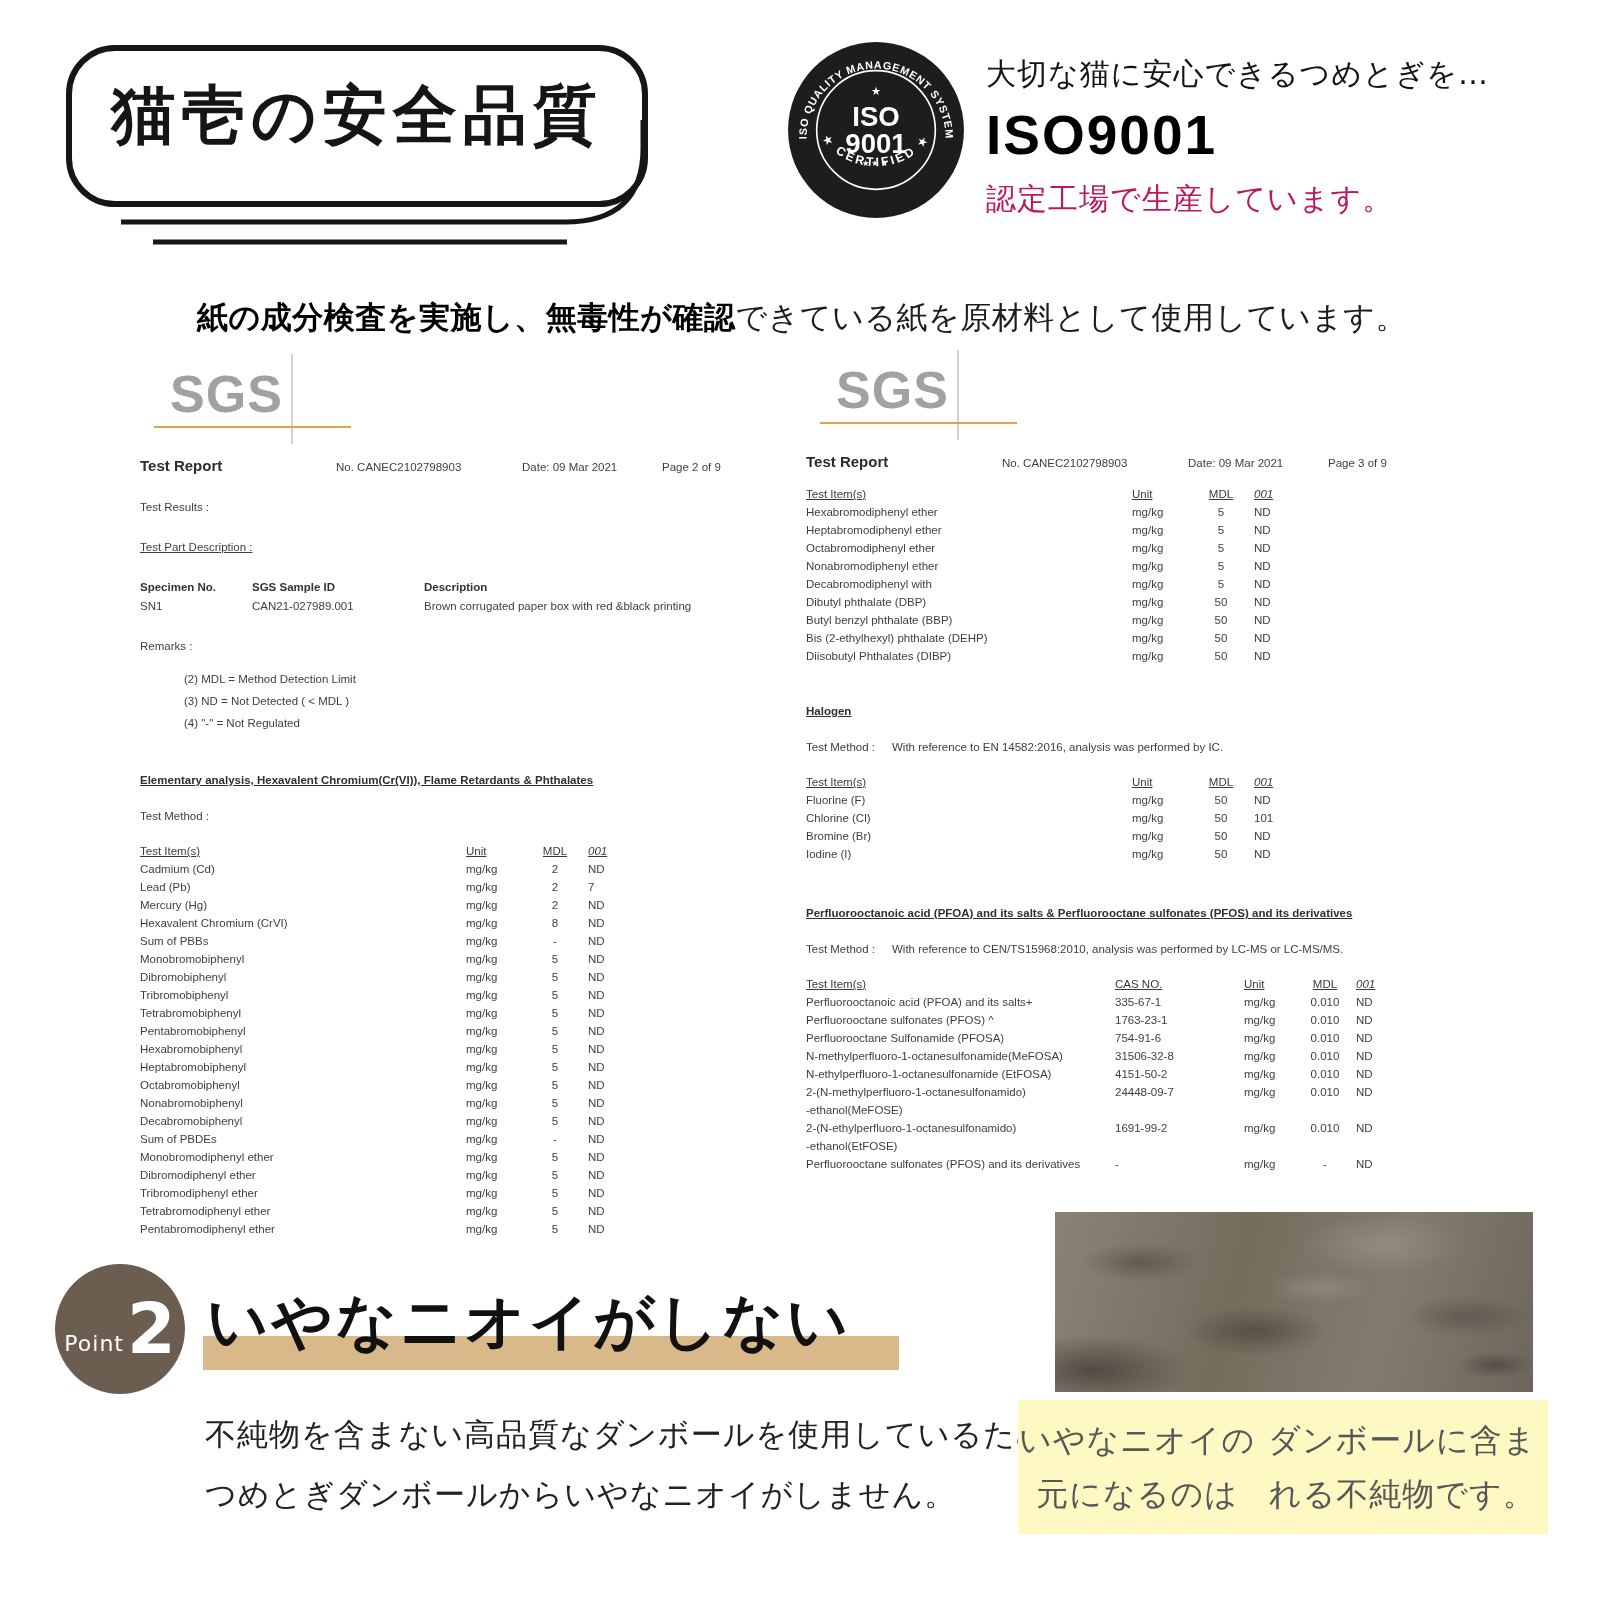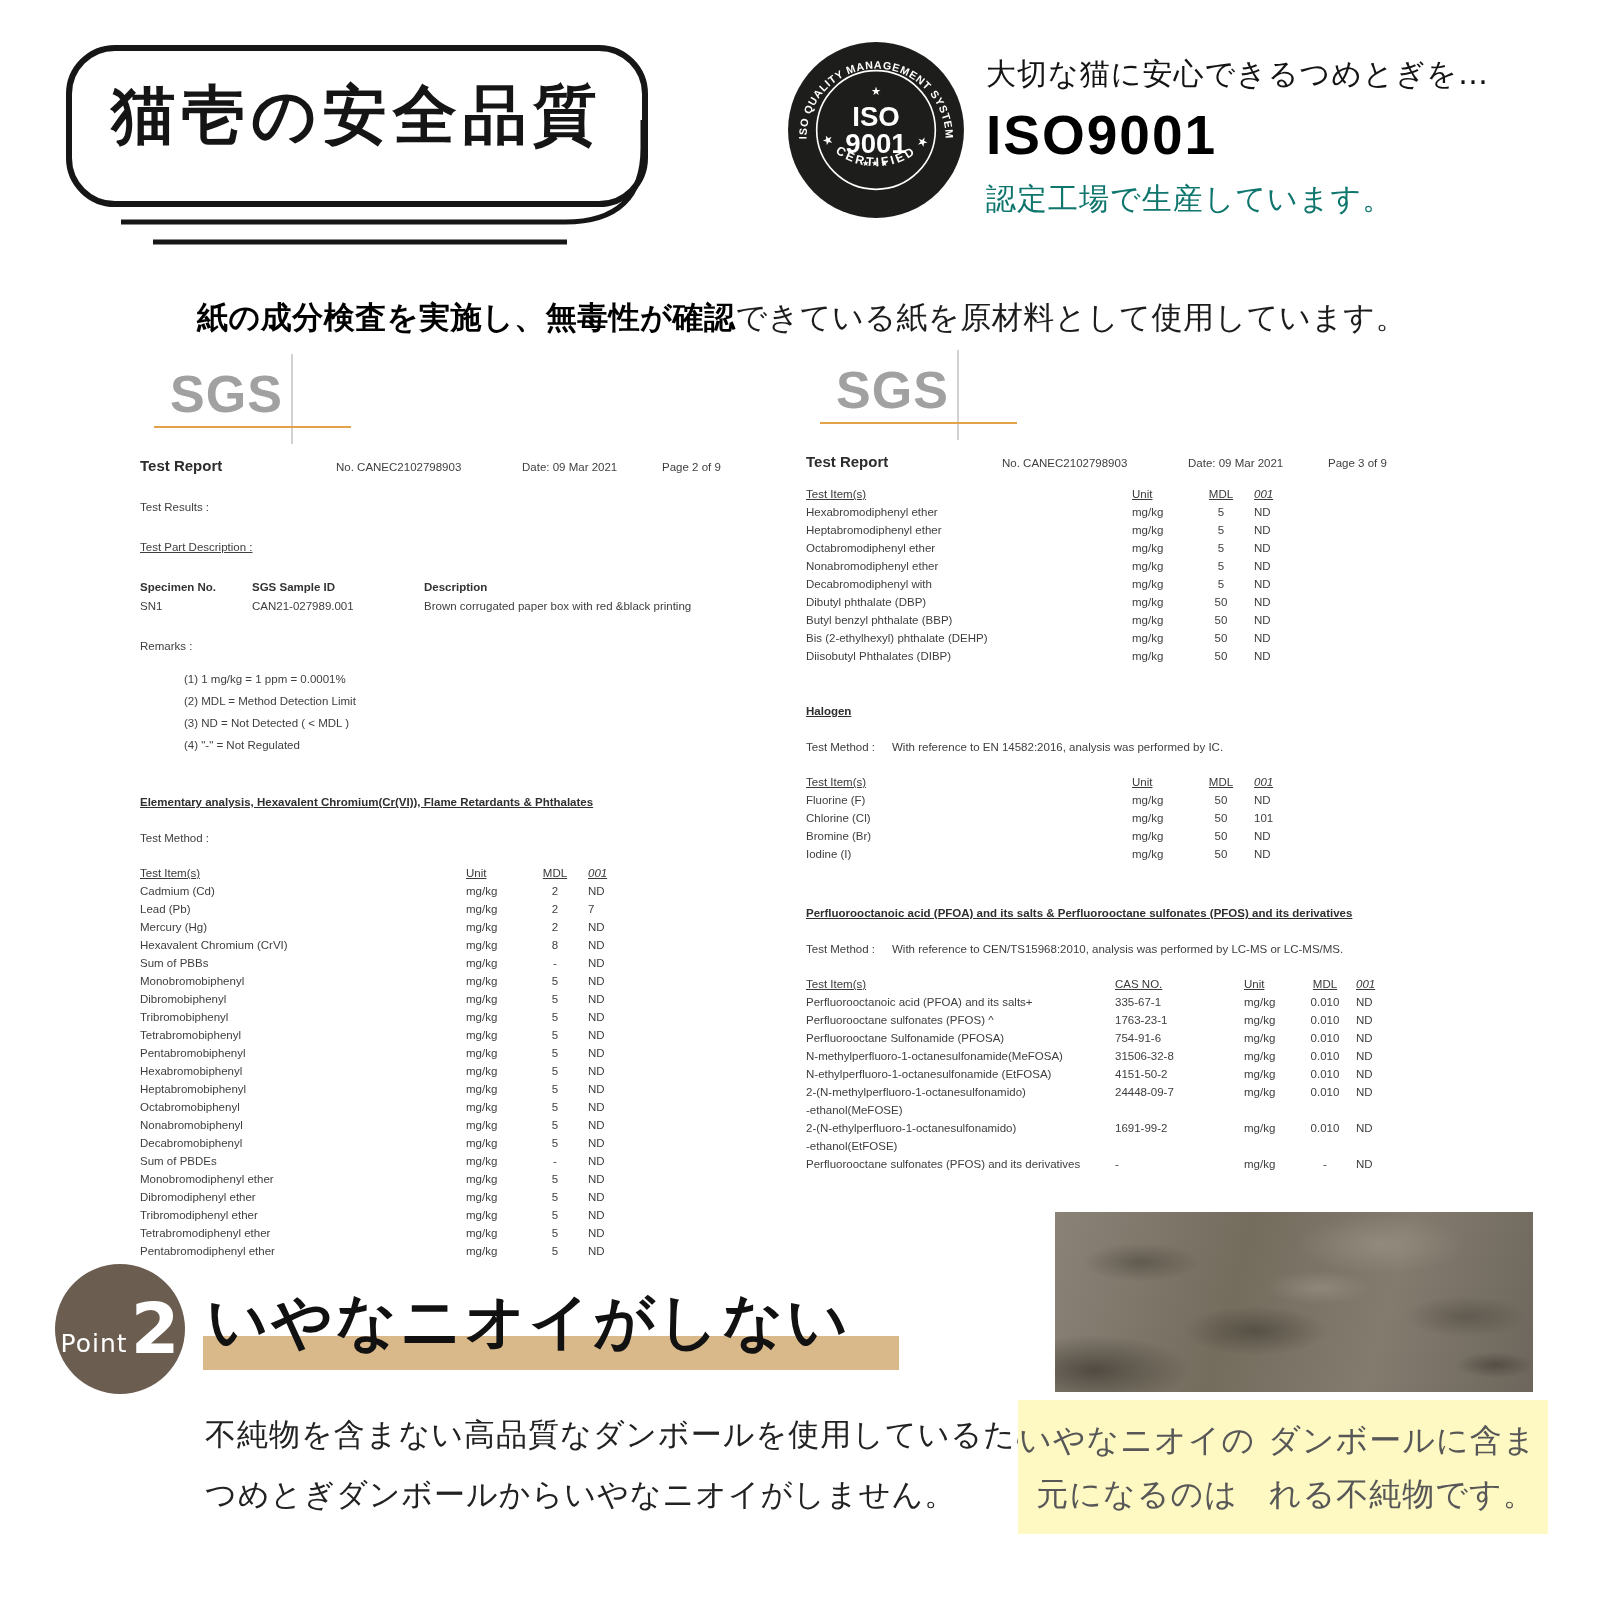--- a/index.html
+++ b/index.html
@@ -13,21 +13,21 @@
   .title-text { position:absolute; left:14px; top:36px; width:576px; text-align:center;
     font-size:64px; font-weight:700; letter-spacing:6px; color:#151515; }
 
   
   .iso-badge { position:absolute; left:786px; top:40px; width:180px; height:180px; }
   .iso-badge svg { width:100%; height:100%; }
   .iso-text { position:absolute; left:986px; top:54px; }
   .iso-line1 { font-size:30px; color:#141414; letter-spacing:1px; }
   .iso-line2 { font-size:55px; font-weight:800; color:#000; margin:8px 0 12px; letter-spacing:2px;
     font-family:"Liberation Sans","DejaVu Sans",sans-serif; }
-  .iso-line3 { font-size:30px; color:#0f766e; letter-spacing:1px; }
+  .iso-line3 { font-size:30px; color:#be185d; letter-spacing:1px; }
 
   
   .intro { position:absolute; left:197px; top:297px; font-size:31px; color:#1c1c1c; letter-spacing:0.5px; }
   .intro .b { font-weight:700; color:#000; }
 
   
   .report { position:absolute; width:602px; font-family:"Liberation Sans","DejaVu Sans",sans-serif;
     font-size:11.5px; color:#3e3e3e; line-height:16px; }
   .report-left { left:140px; top:366px; }
   .report-right { left:806px; top:362px; }
@@ -62,21 +62,21 @@
   .cols5 .trow { grid-template-columns:305px 125px 50px 54px 40px; }
   .cols4 .tcell:nth-child(3) { text-align:center; }
   .cols5 .tcell:nth-child(4) { text-align:center; }
   .tcell { white-space:pre-line; }
   .thead .tcell { color:#3a3a3a; }
   .mt14 { margin-top:14px; } .mt38 { margin-top:38px; } .mt42 { margin-top:42px; }
 
   
   .point-badge { position:absolute; left:55px; top:1264px; width:130px; height:130px; border-radius:50%;
     background:#6b5d4f; color:#fff; display:flex; align-items:center; justify-content:center; gap:3px; }
-  .point-label { font-size:25px; margin-top:28px; letter-spacing:1px; }
+  .point-label { font-size:22px; margin-top:28px; letter-spacing:1px; }
   .point-num { font-size:70px; font-weight:700; line-height:1; }
 
   .point-heading { position:absolute; left:203px; top:1282px; font-size:60px; font-weight:800;
     letter-spacing:3px; color:#111; }
   .point-heading .hl { background:linear-gradient(180deg, rgba(0,0,0,0) 60%, #d9b88a 60%);
     padding:2px 48px 14px 4px; }
 
   .point-body { position:absolute; left:205px; top:1404px; font-size:31px; color:#222;
     line-height:60px; letter-spacing:1px; }
 
@@ -155,21 +155,20 @@
       <span>SGS Sample ID</span>
       <span>Description</span>
     </div>
     <div class="spec-row">
       <span>SN1</span>
       <span>CAN21-027989.001</span>
       <span>Brown corrugated paper box with red &amp;black printing</span>
     </div>
     <div class="rep-line">Remarks :</div>
     <div class="remarks">
-      <div>(1) 1 mg/kg = 1 ppm = 0.0001%</div>
       <div>(2) MDL = Method Detection Limit</div>
       <div>(3) ND = Not Detected ( &lt; MDL )</div>
       <div>(4) "-" = Not Regulated</div>
     </div>
     <div class="sec-title">Elementary analysis, Hexavalent Chromium(Cr(VI)), Flame Retardants &amp; Phthalates</div>
     <div class="method-row">
       <span class="m-label">Test Method :</span>
     </div>
     <div class="tbl cols4">
       <div class="trow thead">

